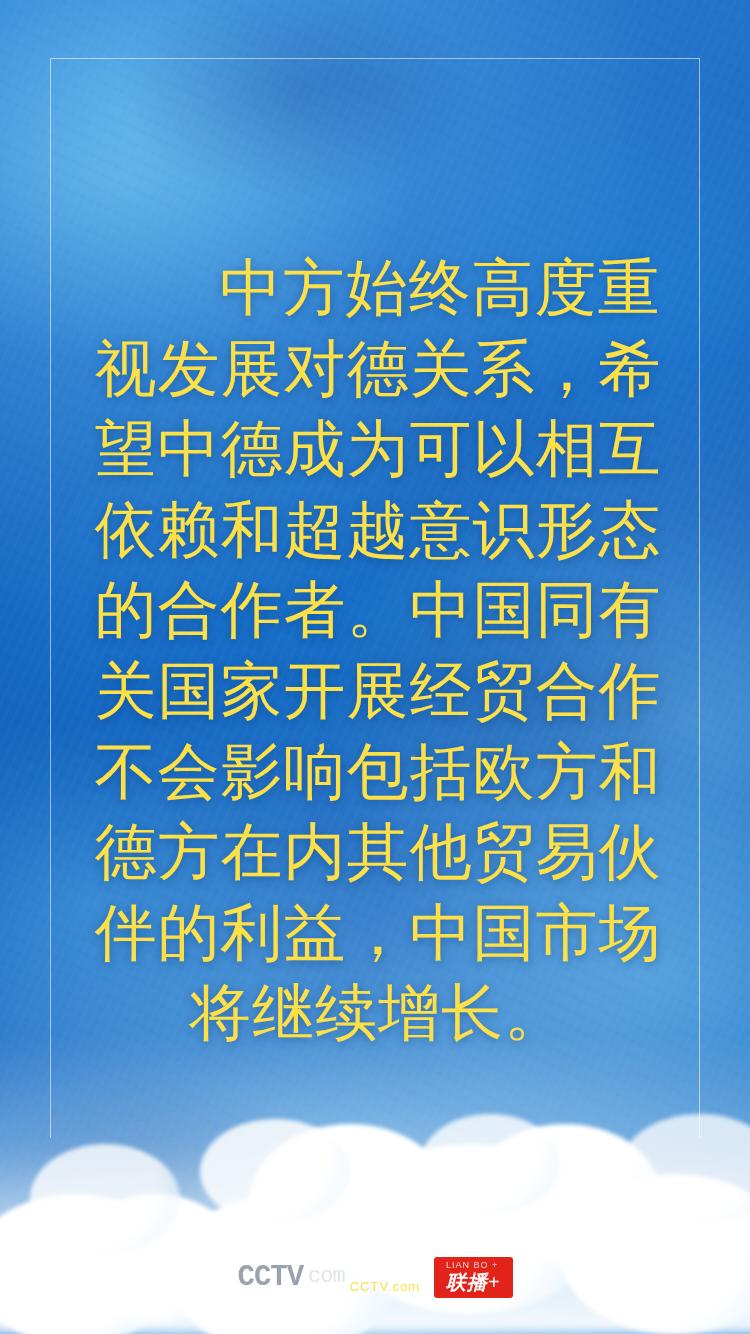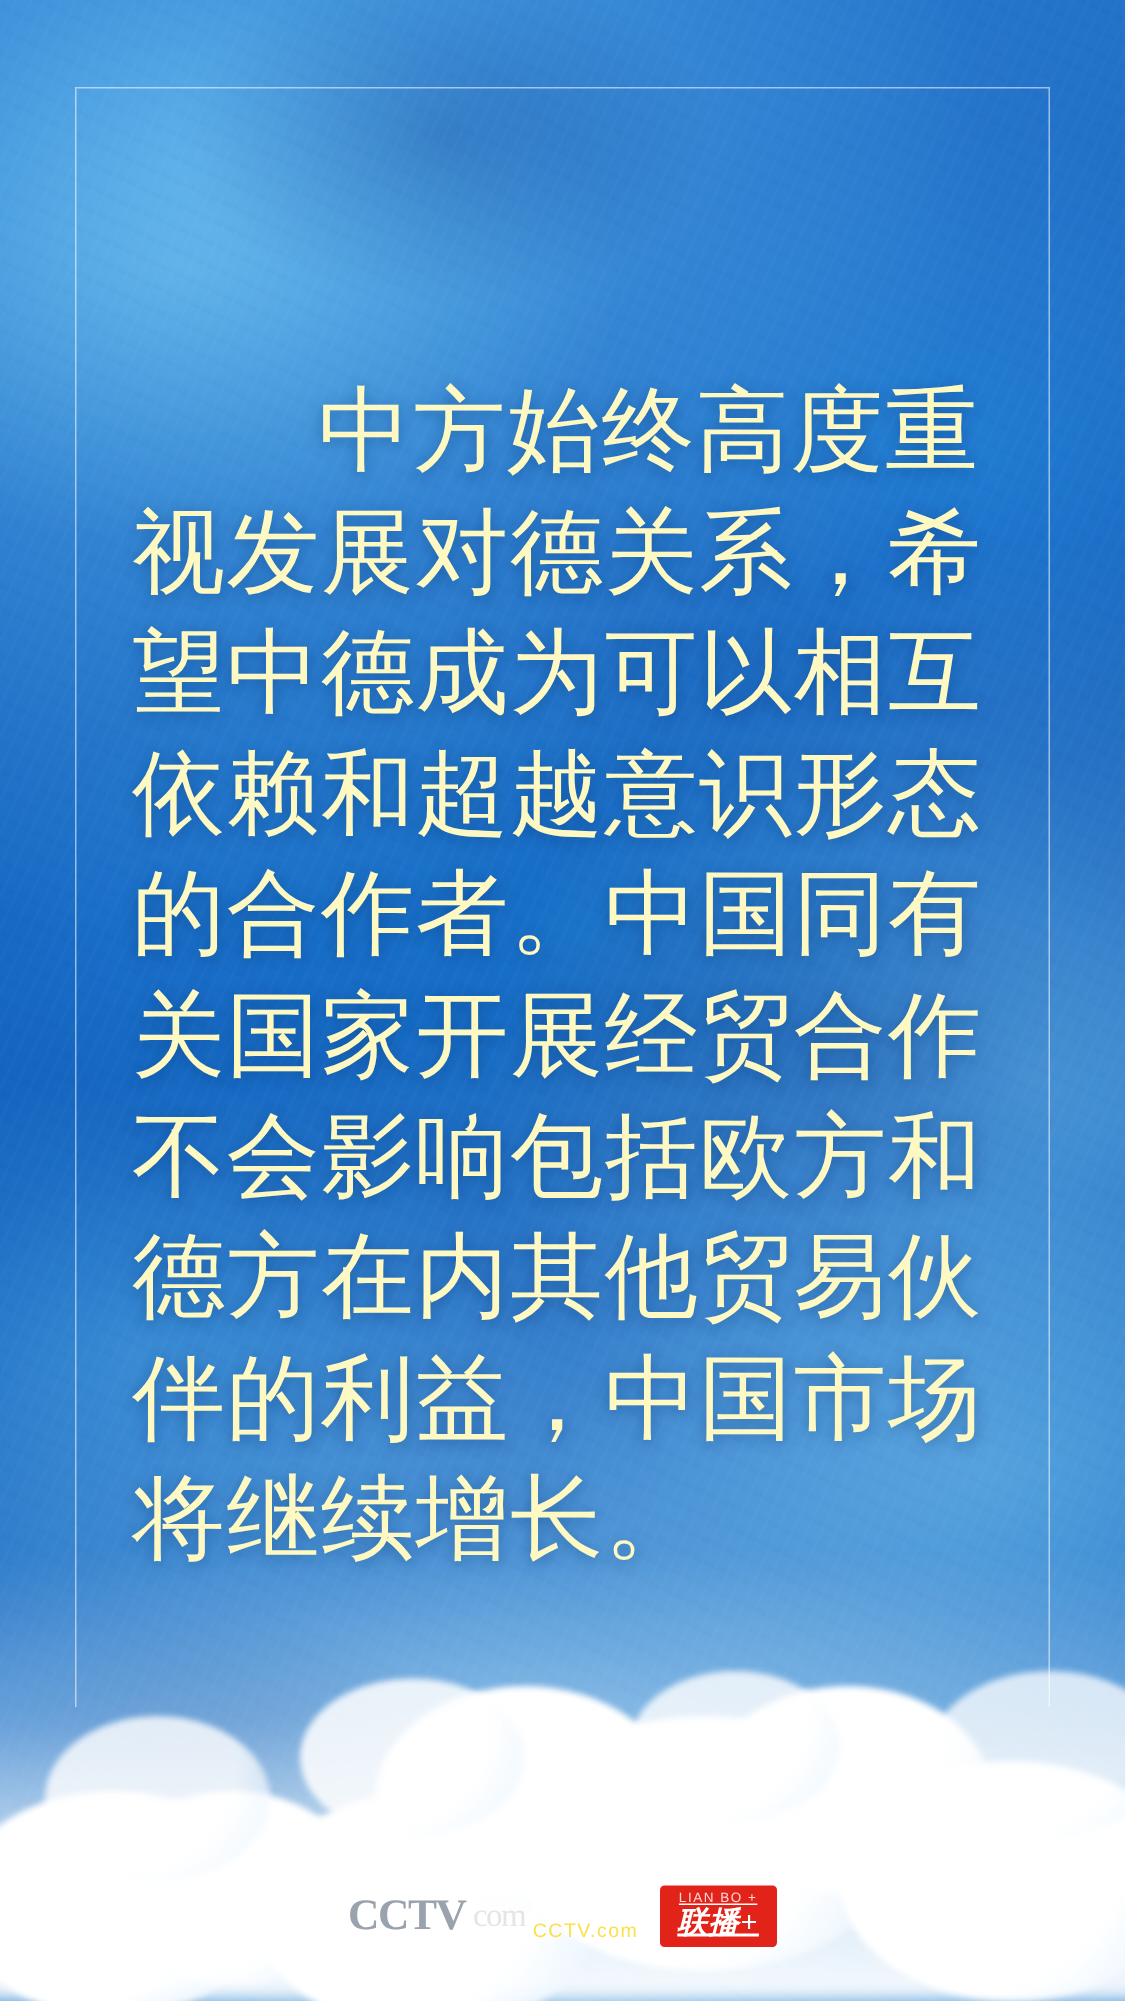--- a/index.html
+++ b/index.html
@@ -73,29 +73,30 @@
     box-sizing: border-box;
     pointer-events: none;
   }
 
   
   .quote {
     position: absolute;
     left: 88px;
     top: 248px;
     width: 580px;
-    color: #fef9c3;
+    color: #fde047;
     font-family: "Liberation Serif", "DejaVu Serif", serif;
     font-size: 62px;
     line-height: 1.3;
     letter-spacing: 1px;
     text-indent: 124px;
     font-weight: 400;
     text-shadow: 0 2px 10px rgba(6,50,115,0.45);
     white-space: pre-wrap;
+    text-align: center;
   }
 
   .attribution-row {
     position: absolute;
     left: 95px;
     top: 932px;
     width: 580px;
     display: flex;
     align-items: center;
     gap: 8px;
@@ -150,21 +151,21 @@
     align-items: center;
     justify-content: center;
     gap: 14px;
   }
   .cctv-logo {
     display: flex;
     align-items: center;
     gap: 5px;
   }
   .cctv-mark {
-    font-family: Liberation Serif, serif;
+    font-family: Liberation Mono, monospace;
     font-size: 29px;
     font-weight: bold;
     color: #9aa3ad;
     letter-spacing: -1px;
     line-height: 1;
   }
   .cctv-cn {
     display: flex;
     flex-direction: column;
     line-height: 1.05;
@@ -182,23 +183,22 @@
     color: #fde047;
     letter-spacing: 1px;
   }
   .lianbo {
     background: #e2231a;
     color: #ffffff;
     padding: 4px 12px 6px 12px;
     border-radius: 3px;
     display: flex;
     flex-direction: column;
-    align-items: center;
+    align-items: flex-start;
     line-height: 1;
-    text-decoration: underline;
   }
   .lianbo-en {
     font-family: "Liberation Sans", sans-serif;
     font-size: 9px;
     letter-spacing: 1px;
     color: #ffd9d6;
     margin-bottom: 2px;
   }
   .lianbo-cn {
     font-family: "Liberation Serif", "DejaVu Serif", serif;

